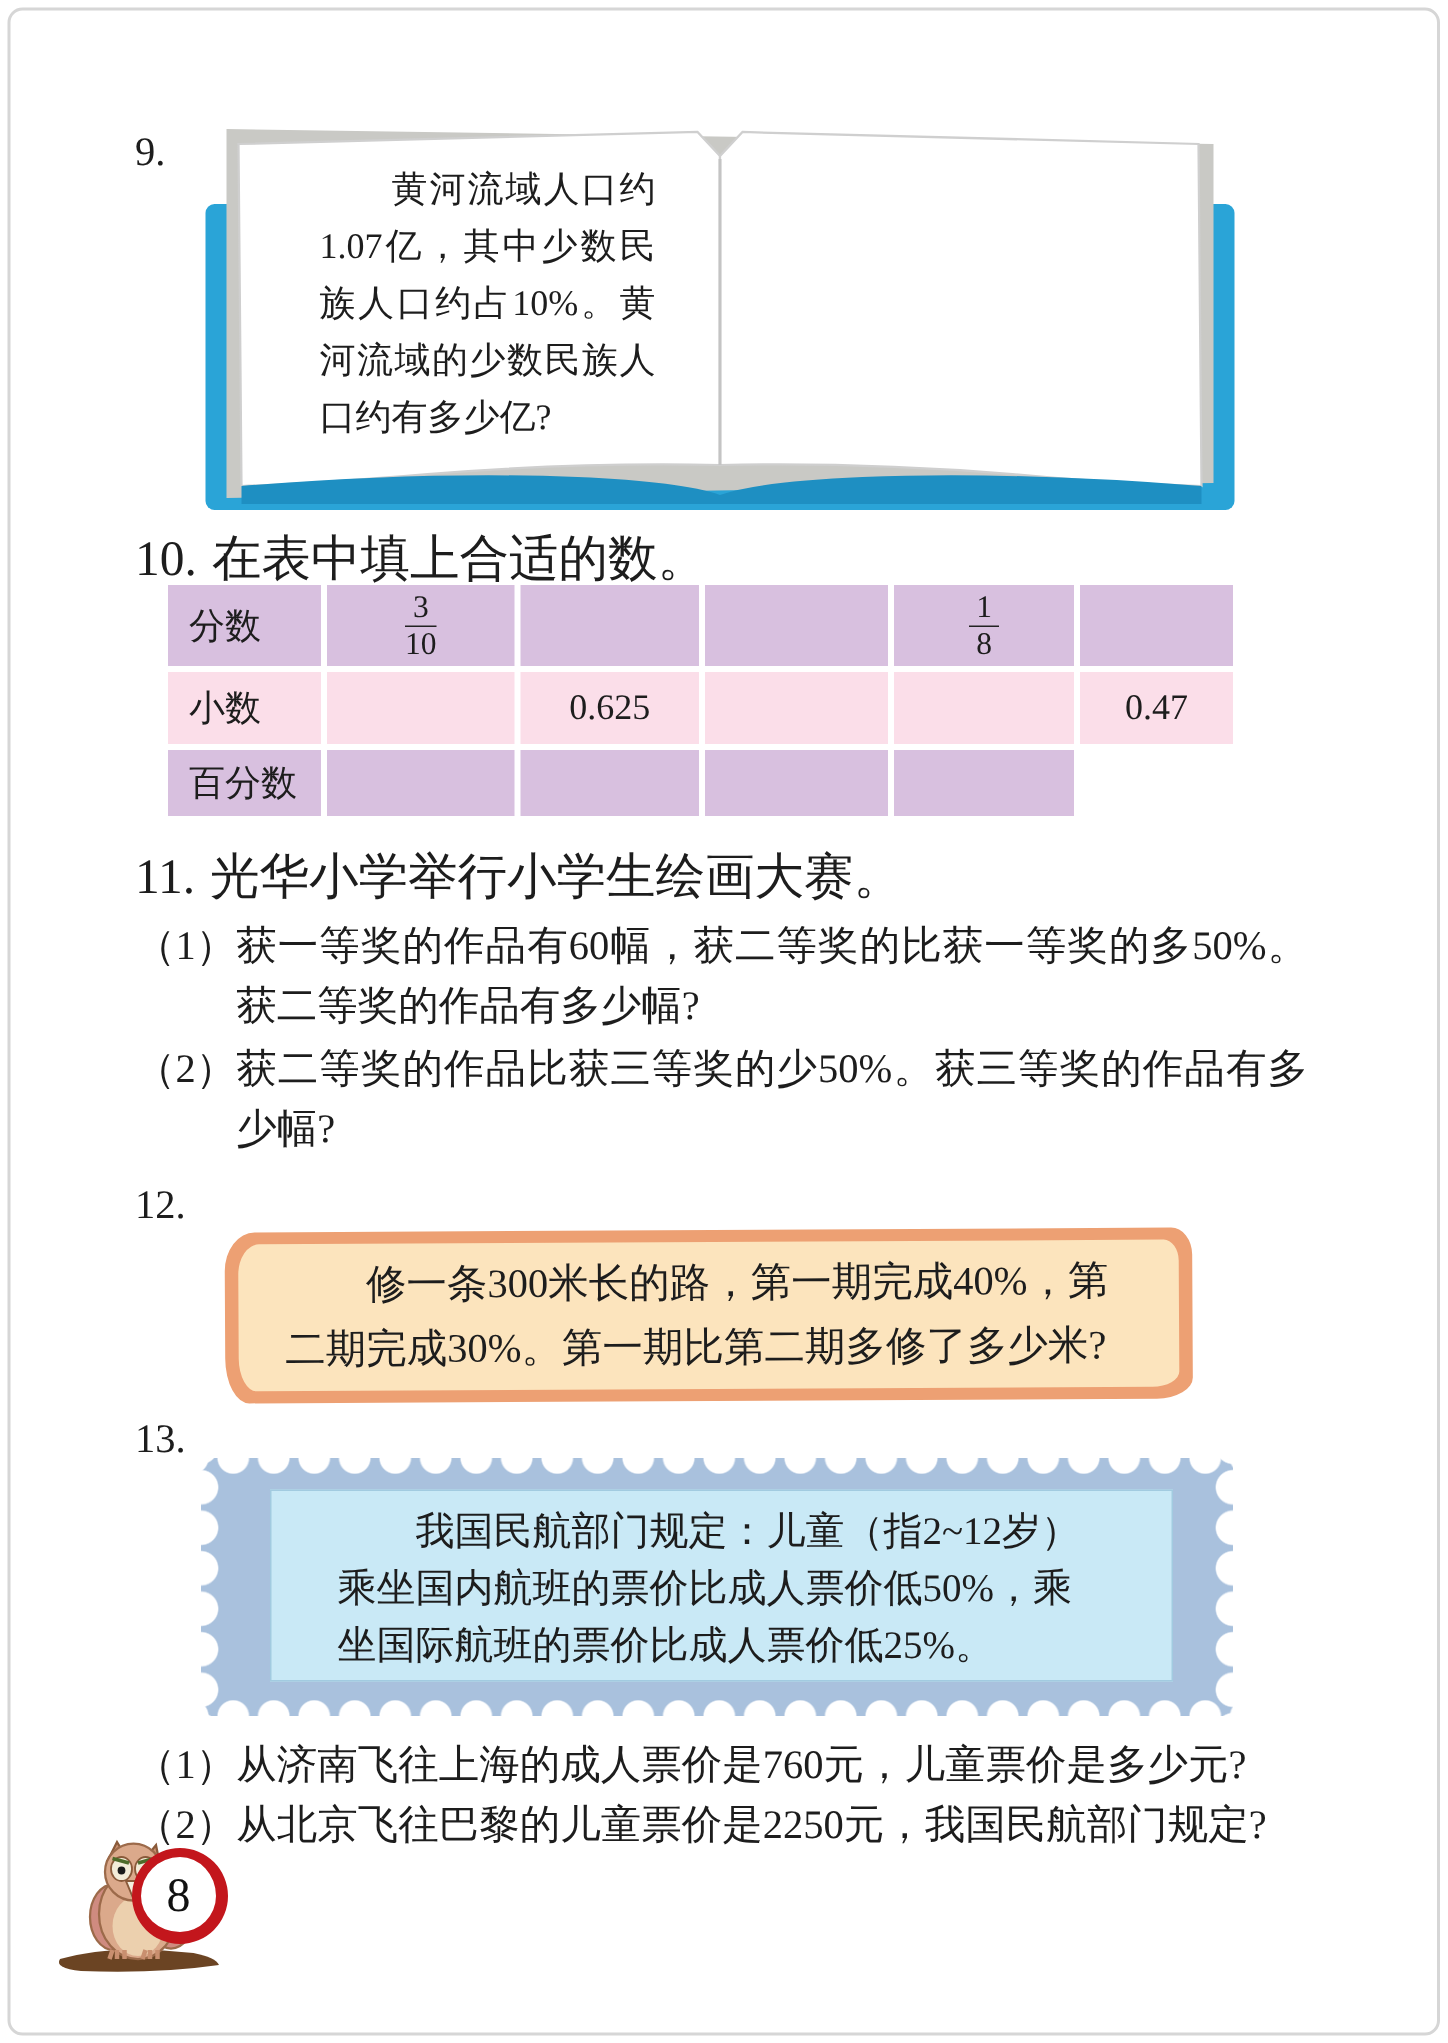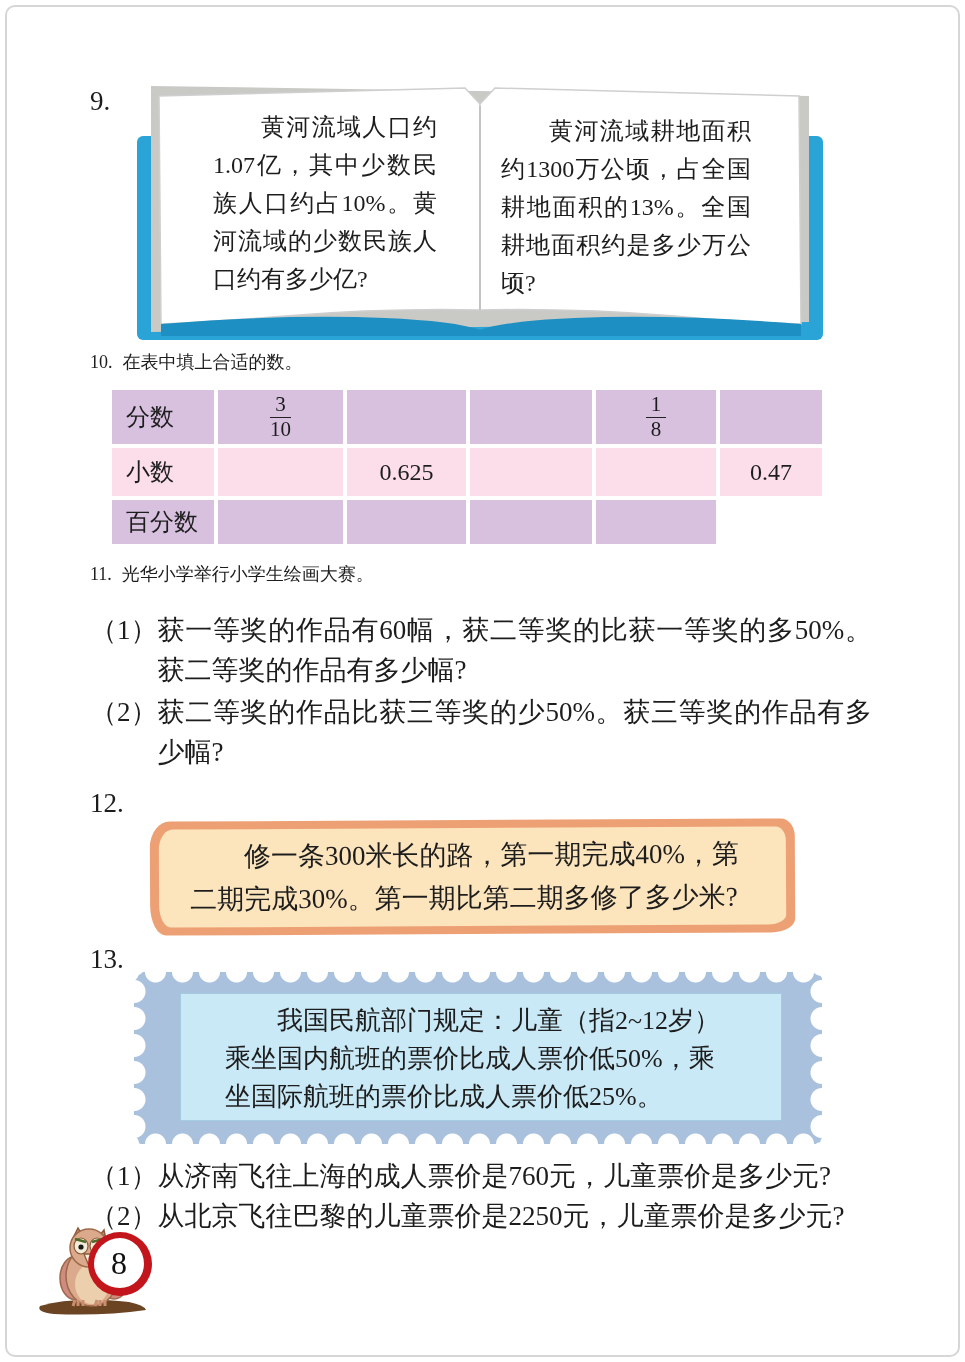--- a/index.html
+++ b/index.html
@@ -3,21 +3,21 @@
 <meta charset="utf-8">
 <style>
   * { margin:0; padding:0; box-sizing:border-box; }
   html,body { width:965px; height:1362px; background:#ffffff; }
   body { position:relative; font-family:"Liberation Serif","DejaVu Serif",serif; color:#1d1d1d; overflow:hidden; }
   .page-frame { position:absolute; left:5px; top:5px; right:5px; bottom:5px;
     border:2px solid #d6d6d6; border-radius:10px; pointer-events:none; }
 
   .abs { position:absolute; }
   .prob-num { font-size:27px; }
-  .heading-line { font-size:18px; white-space:nowrap; }
+  .heading-line { font-size:33px; white-space:nowrap; }
   .heading-line .num { margin-right:10px; }
 
   
   .book { left:135px; top:84px; width:690px; height:262px; }
   .book svg { position:absolute; left:0; top:0; }
   .book-text { position:absolute; font-size:24px; line-height:38px; text-indent:48px; text-align:justify; }
   .book-text.left  { left:78px;  top:24px; width:224px; }
   .book-text.right { left:366px; top:28px; width:250px; }
 
   
@@ -79,21 +79,20 @@
 <div class="abs book">
   <svg width="690" height="262" viewBox="0 0 690 262">
     <rect x="2" y="52" width="686" height="204" rx="6" fill="#2aa4d7"></rect>
     <polygon points="16,2 674,12 674,238 16,248" fill="#c9c9c5"></polygon>
     <path d="M 24,12 L 330,4 L 345,20 L 345,226 Q 250,224 150,232 Q 80,238 26,240 Z" fill="#ffffff" stroke="#cfcfcf" stroke-width="1.5"></path>
     <path d="M 345,20 L 360,4 L 664,12 L 666,240 Q 600,238 540,232 Q 440,224 345,226 Z" fill="#ffffff" stroke="#cfcfcf" stroke-width="1.5"></path>
     <line x1="345" y1="22" x2="345" y2="226" stroke="#c4c4c4" stroke-width="2"></line>
     <path d="M 26,240 Q 150,230 250,234 Q 320,237 345,246 Q 370,237 440,234 Q 540,230 666,240 L 666,252 L 26,252 Z" fill="#1e8fc2"></path>
   </svg>
   <div class="book-text left">黄河流域人口约1.07亿，其中少数民族人口约占10%。黄河流域的少数民族人口约有多少亿?</div>
-  <div class="book-text right">黄河流域耕地面积约1300万公顷，占全国耕地面积的13%。全国耕地面积约是多少万公顷?</div>
 </div>
 
 <div class="abs heading-line" style="left:90px; top:350px;">
   <span class="num">10.</span><span>在表中填上合适的数。</span>
 </div>
 
 <div class="abs fill-table">
 
   <div class="cell hdr lav">分数</div>
   <div class="cell lav">
@@ -149,21 +148,21 @@
   <div class="banner13-inner">
     <div class="banner13-text">我国民航部门规定：儿童（指2~12岁）乘坐国内航班的票价比成人票价低50%，乘坐国际航班的票价比成人票价低25%。</div>
   </div>
 </div>
 <div class="abs qrow" style="left:90px; top:1156px; width:800px;">
   <span class="marker">（1）</span>
   <span class="qtext">从济南飞往上海的成人票价是760元，儿童票价是多少元?</span>
 </div>
 <div class="abs qrow" style="left:90px; top:1196px; width:800px;">
   <span class="marker">（2）</span>
-  <span class="qtext">从北京飞往巴黎的儿童票价是2250元，儿童票价是多少元?</span>
+  <span class="qtext">从北京飞往巴黎的儿童票价是2250元，我国民航部门规定?</span>
 </div>
 
 <div class="abs owl">
   <svg width="132" height="92" viewBox="0 0 132 92">
     <path d="M 6,80 Q 40,70 95,76 Q 110,79 112,84 Q 70,90 20,88 Q 2,86 6,80 Z" fill="#6b4423"></path>
     <path d="M 38,14 L 44,2 L 50,12 Z" fill="#c98f6f" stroke="#8a5a3a" stroke-width="1.5"></path>
     <path d="M 62,14 L 70,4 L 72,14 Z" fill="#c98f6f" stroke="#8a5a3a" stroke-width="1.5"></path>
     <ellipse cx="42" cy="52" rx="16" ry="22" fill="#cf8b80" stroke="#9c6a4a" stroke-width="1.5"></ellipse>
     <ellipse cx="80" cy="52" rx="15" ry="21" fill="#cf8b80" stroke="#9c6a4a" stroke-width="1.5"></ellipse>
     <ellipse cx="58" cy="50" rx="26" ry="30" fill="#dba98b" stroke="#9c6a4a" stroke-width="1.5"></ellipse>

